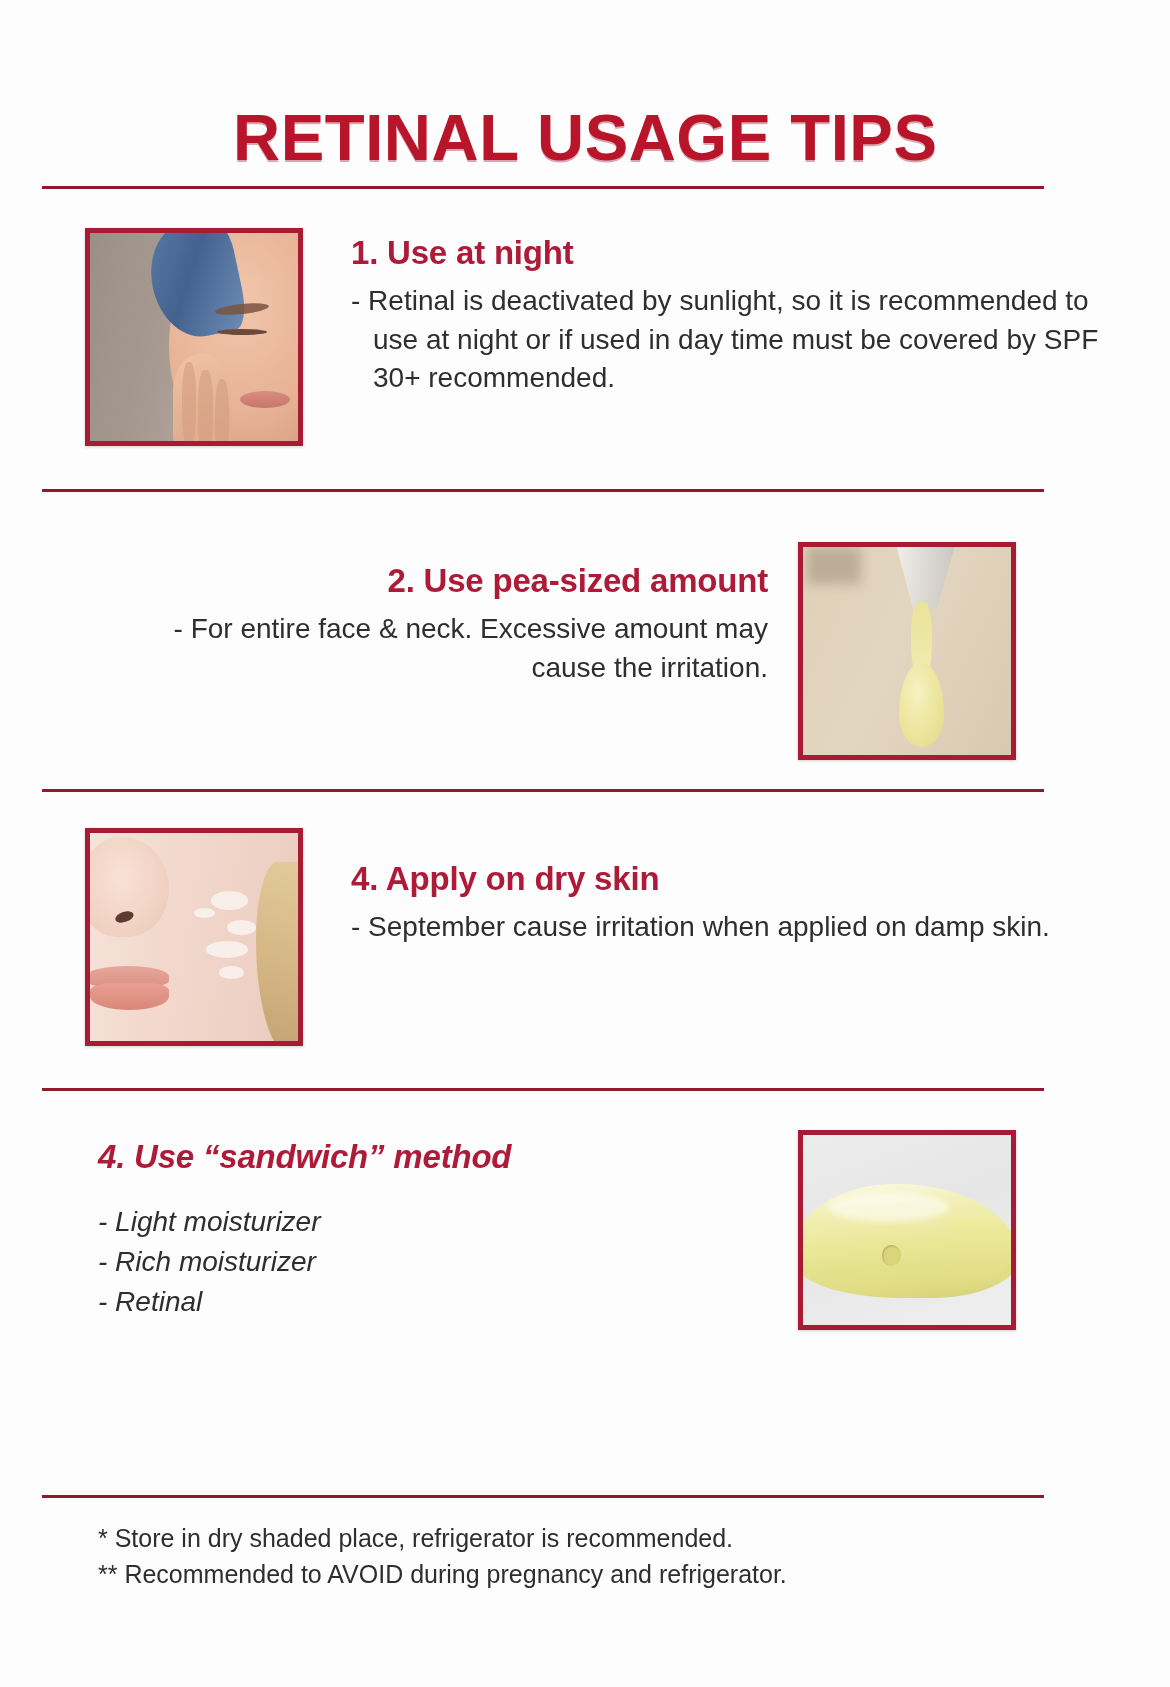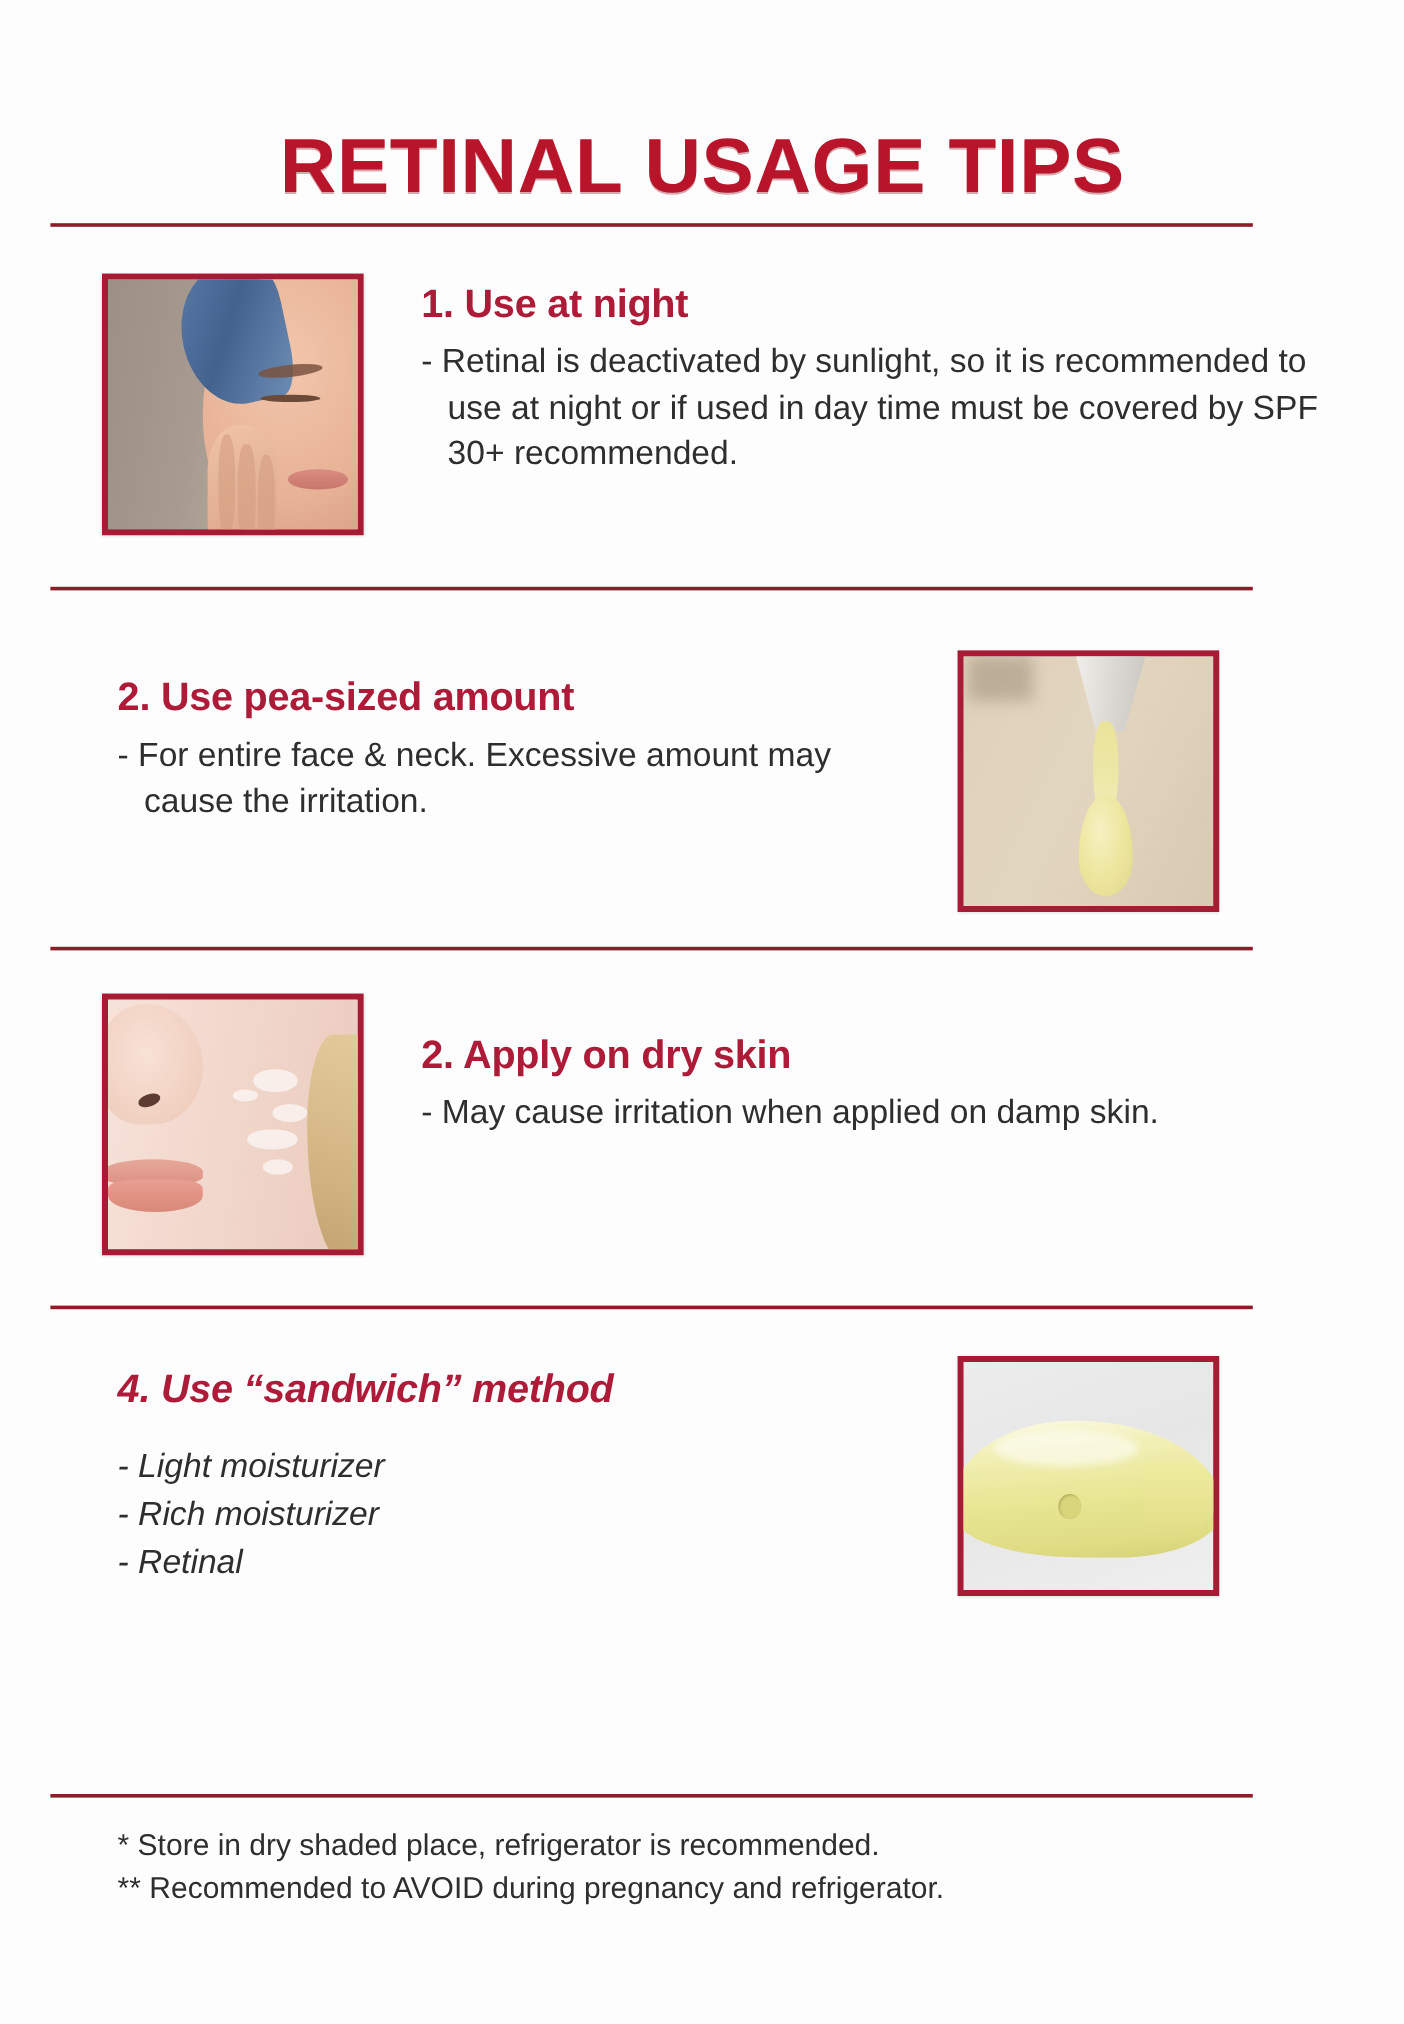--- a/index.html
+++ b/index.html
@@ -340,21 +340,21 @@
       <div style="width:48px;flex:none;"></div>
       <div style="flex:1;padding-right:60px;padding-top:6px;">
         <div class="heading">1. Use at night</div>
         <p class="body-text hang">- Retinal is deactivated by sunlight, so it is recommended to use at night or if used in day time must be covered by SPF 30+ recommended.</p>
       </div>
     </div>
   </div>
 
   <div class="rule" style="top:489px;"></div>
 
-  <div class="section" style="top:542px;">
+  <div class="section" style="top:542px;text-align:right;">
     <div class="row">
       <div style="width:98px;flex:none;"></div>
       <div style="flex:1;padding-top:20px;padding-right:30px;">
         <div class="heading">2. Use pea-sized amount</div>
         <p class="body-text hang">- For entire face &amp; neck. Excessive amount may cause the irritation.</p>
       </div>
       <div class="photo photo-serum-drop">
         <div class="psd-bg"></div>
         <div class="psd-shadow"></div>
         <div class="psd-pipette"></div>
@@ -378,22 +378,22 @@
         <div class="pds-lip-bottom"></div>
         <div class="pds-hair"></div>
         <div class="pds-flake" style="left:58%;top:28%;width:18%;height:9%;"></div>
         <div class="pds-flake" style="left:66%;top:42%;width:14%;height:7%;"></div>
         <div class="pds-flake" style="left:56%;top:52%;width:20%;height:8%;"></div>
         <div class="pds-flake" style="left:62%;top:64%;width:12%;height:6%;"></div>
         <div class="pds-flake" style="left:50%;top:36%;width:10%;height:5%;"></div>
       </div>
       <div style="width:48px;flex:none;"></div>
       <div style="flex:1;padding-right:60px;padding-top:32px;">
-        <div class="heading">2. Apply on dry skin</div>
-        <p class="body-text hang">- May cause irritation when applied on damp skin.</p>
+        <div class="heading">4. Apply on dry skin</div>
+        <p class="body-text hang">- September cause irritation when applied on damp skin.</p>
       </div>
     </div>
   </div>
 
   <div class="rule" style="top:1088px;"></div>
 
   <div class="section" style="top:1130px;">
     <div class="row">
       <div style="width:98px;flex:none;"></div>
       <div style="flex:1;padding-top:8px;padding-right:30px;font-style:italic;">

